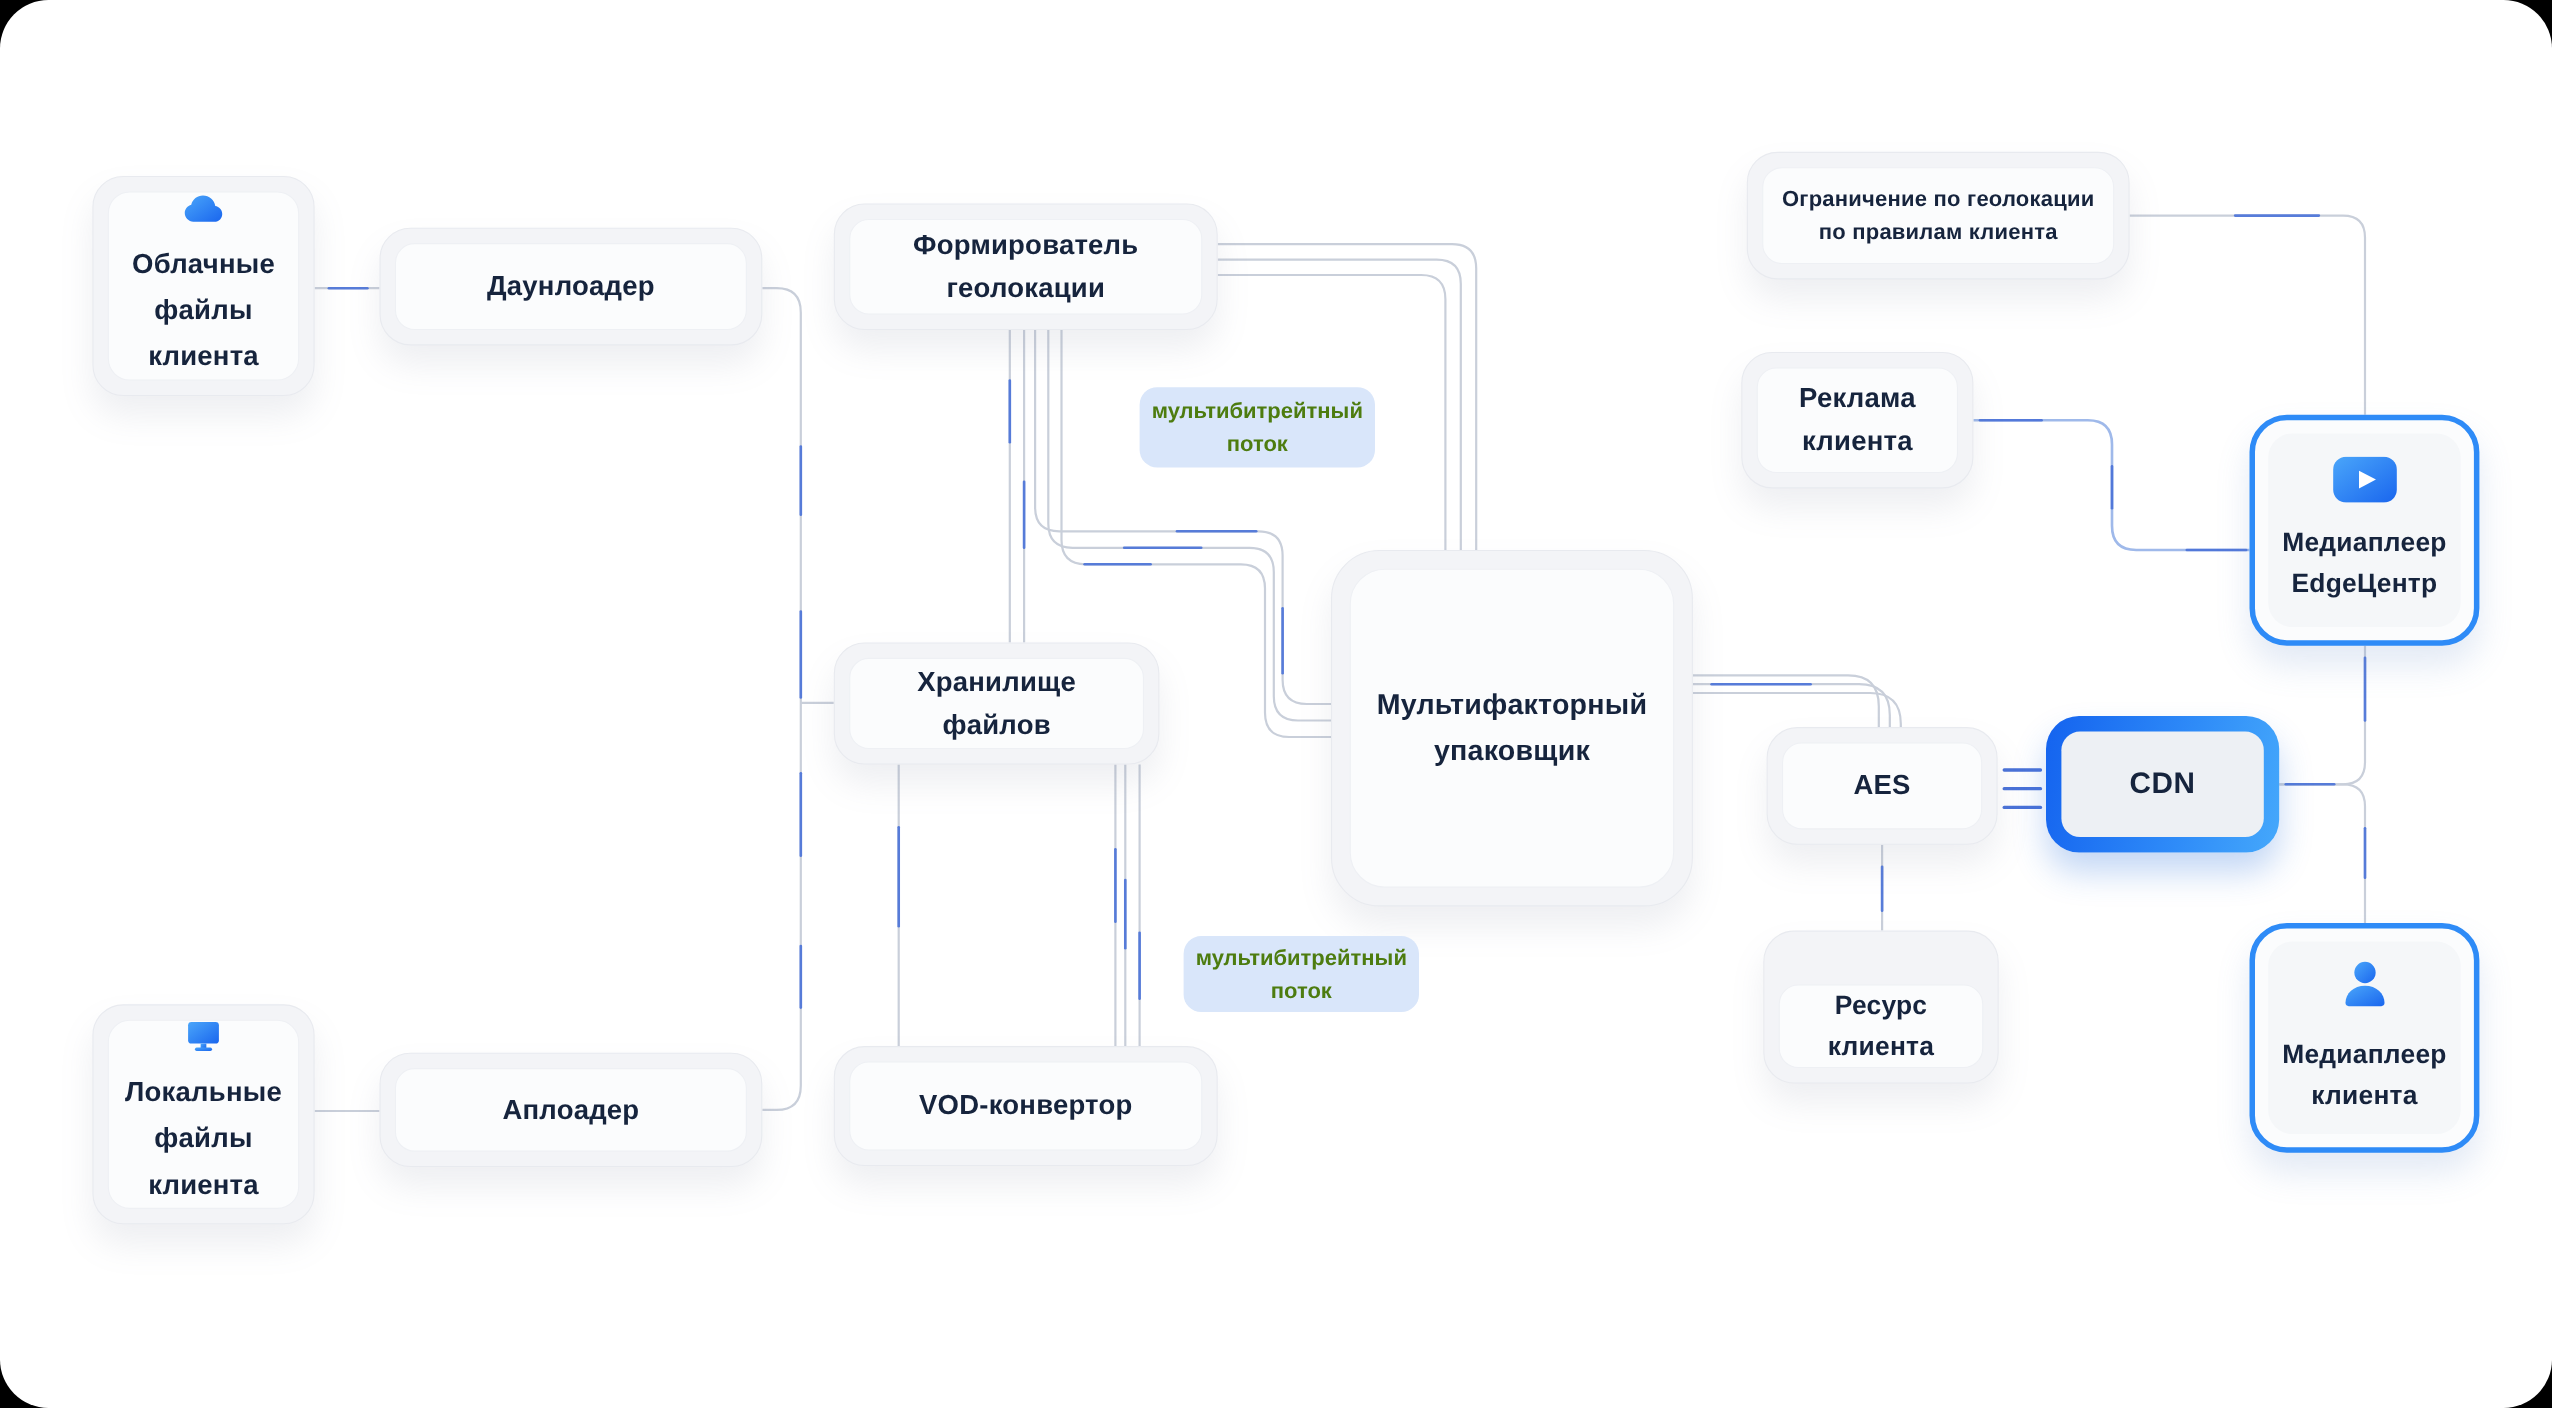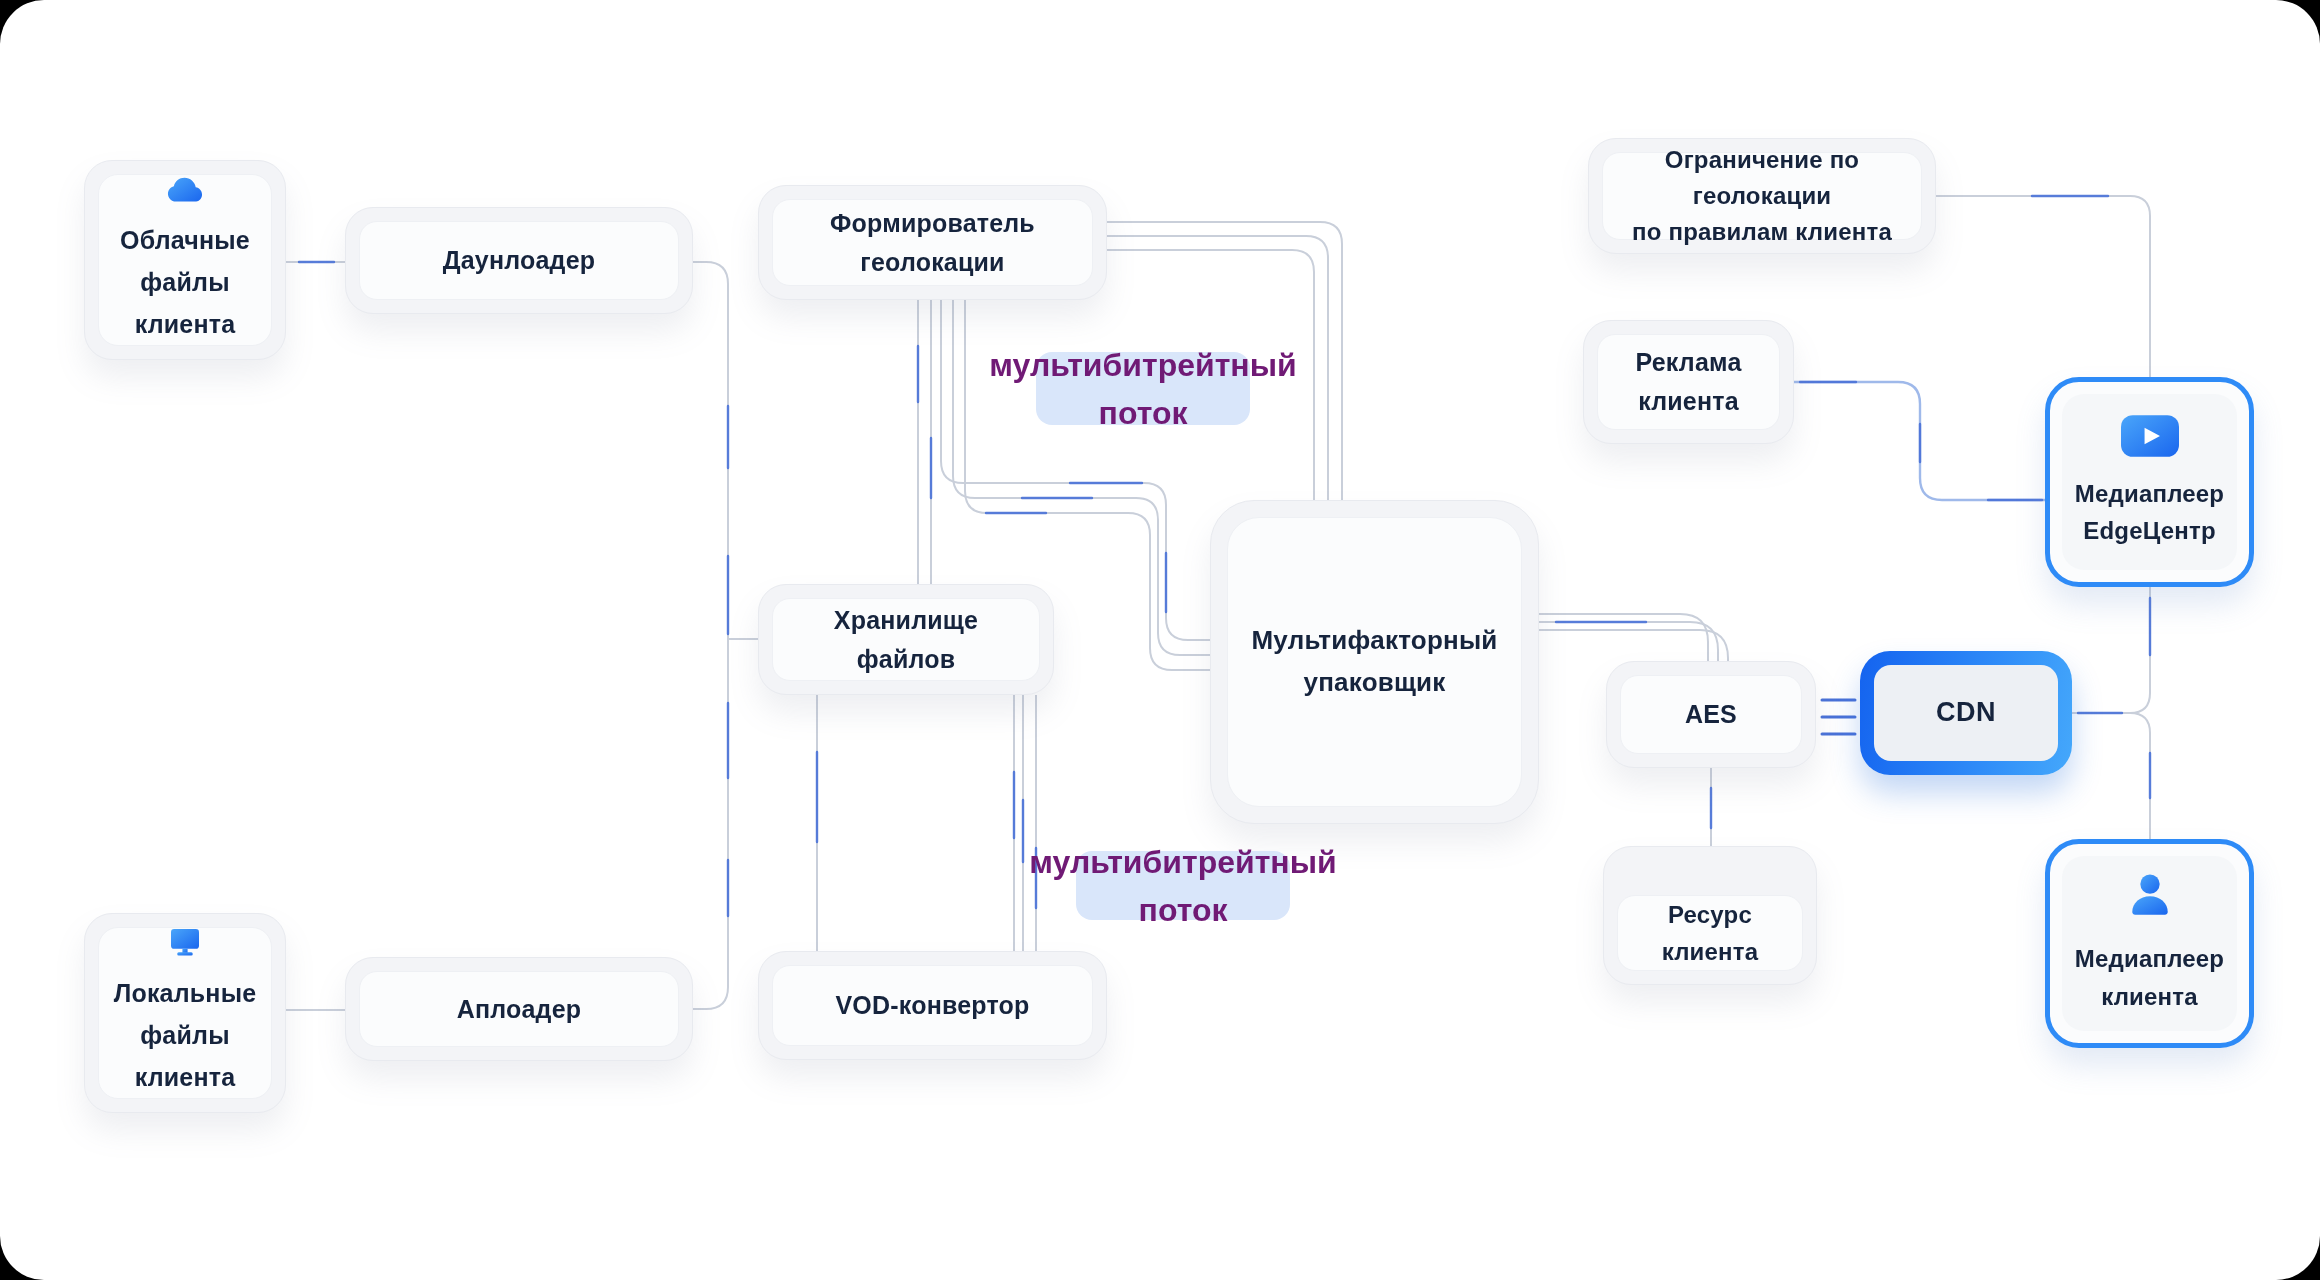--- a/index.html
+++ b/index.html
@@ -40,21 +40,21 @@
     box-shadow:0 18px 30px rgba(40,110,220,.28);
   }
   .node-cdn .node-inner{background:#edf0f4;border:none;border-radius:17px;}
   .node-cdn .node-label{font-size:27px;letter-spacing:.5px;}
   .annotation{
     position:absolute;z-index:1;box-sizing:border-box;
     background:#d9e6fa;border-radius:16px;
     display:flex;align-items:center;justify-content:center;text-align:center;
   }
   .annotation-label{
-    color:#701a75;font-weight:600;font-size:32px;line-height:1.5;white-space:pre-line;
+    color:#4d7c0f;font-weight:600;font-size:20px;line-height:1.5;white-space:pre-line;
   }
   .icon{display:block;}
 </style>
 </head>
 <body>
 
 <div class="canvas">
 
   <svg class="links" width="2320" height="1280" viewBox="0 0 2320 1280">
     <g fill="none" stroke="#c9cfda" stroke-width="2">
@@ -209,21 +209,21 @@
   </div>
 
   <div class="node" style="left:758px;top:951px;width:349px;height:109px;">
     <div class="node-inner">
       <span class="node-label">VOD-конвертор</span>
     </div>
   </div>
 
   <div class="node" style="left:1588px;top:138px;width:348px;height:116px;">
     <div class="node-inner">
-      <span class="node-label" style="font-size:24px;line-height:1.5;">Ограничение по геолокации
+      <span class="node-label" style="font-size:20px;line-height:1.5;">Ограничение по геолокации
 по правилам клиента</span>
     </div>
   </div>
 
   <div class="node" style="left:1583px;top:320px;width:211px;height:124px;">
     <div class="node-inner">
       <span class="node-label">Реклама
 клиента</span>
     </div>
   </div>

